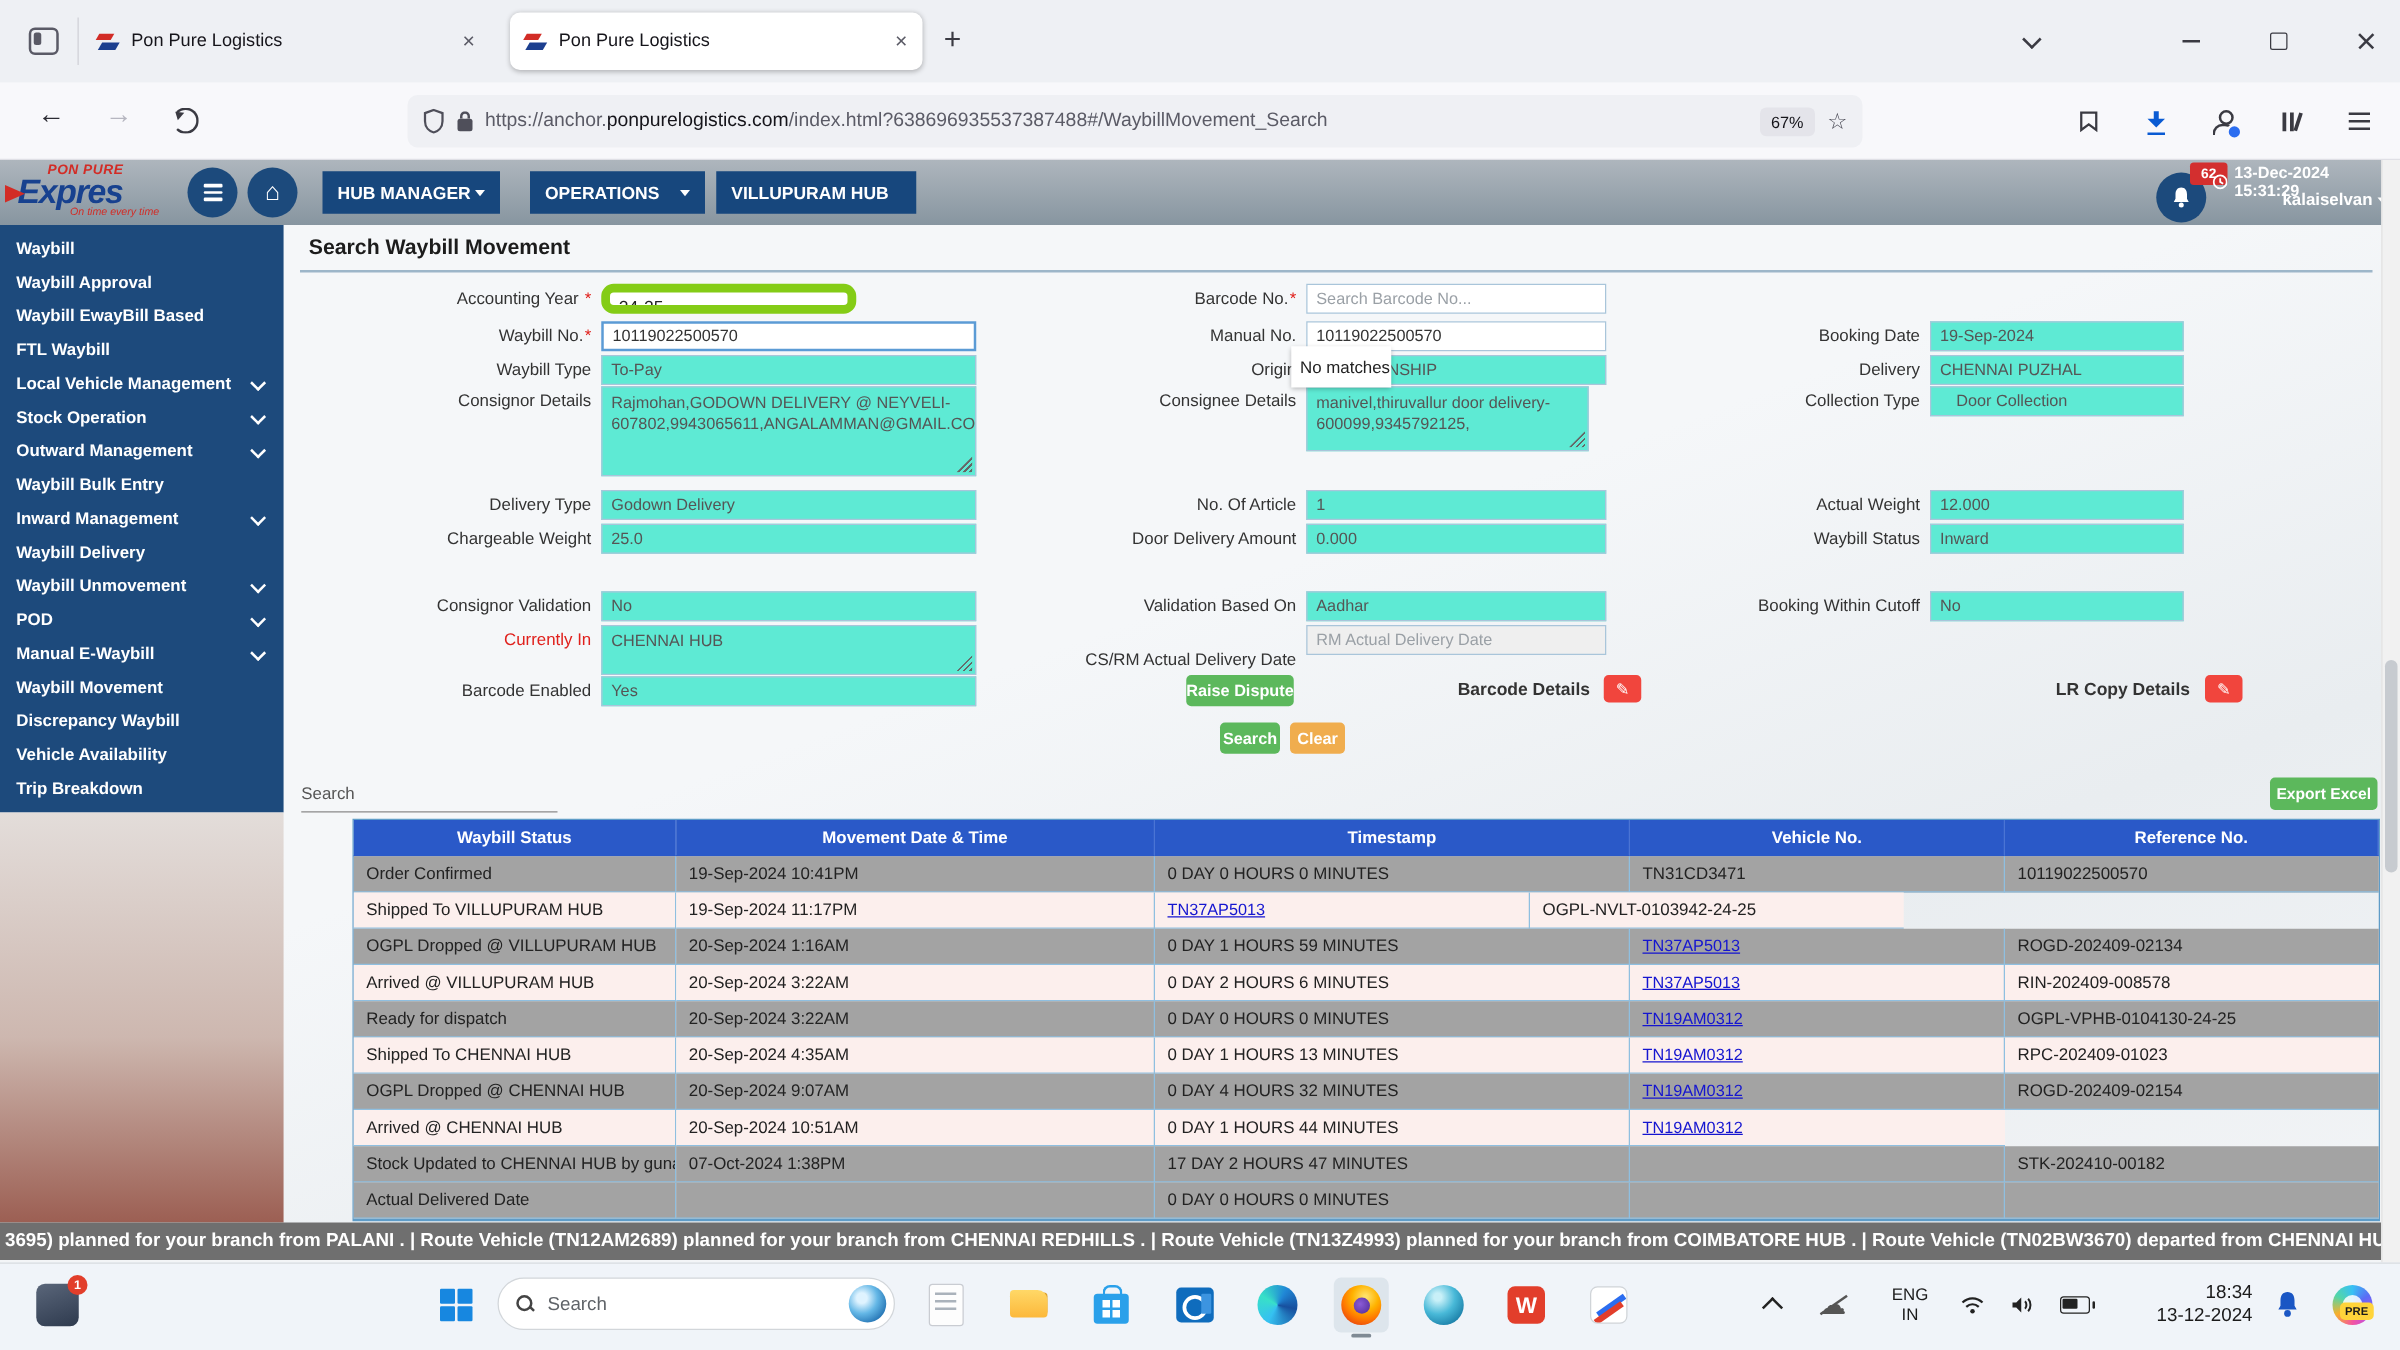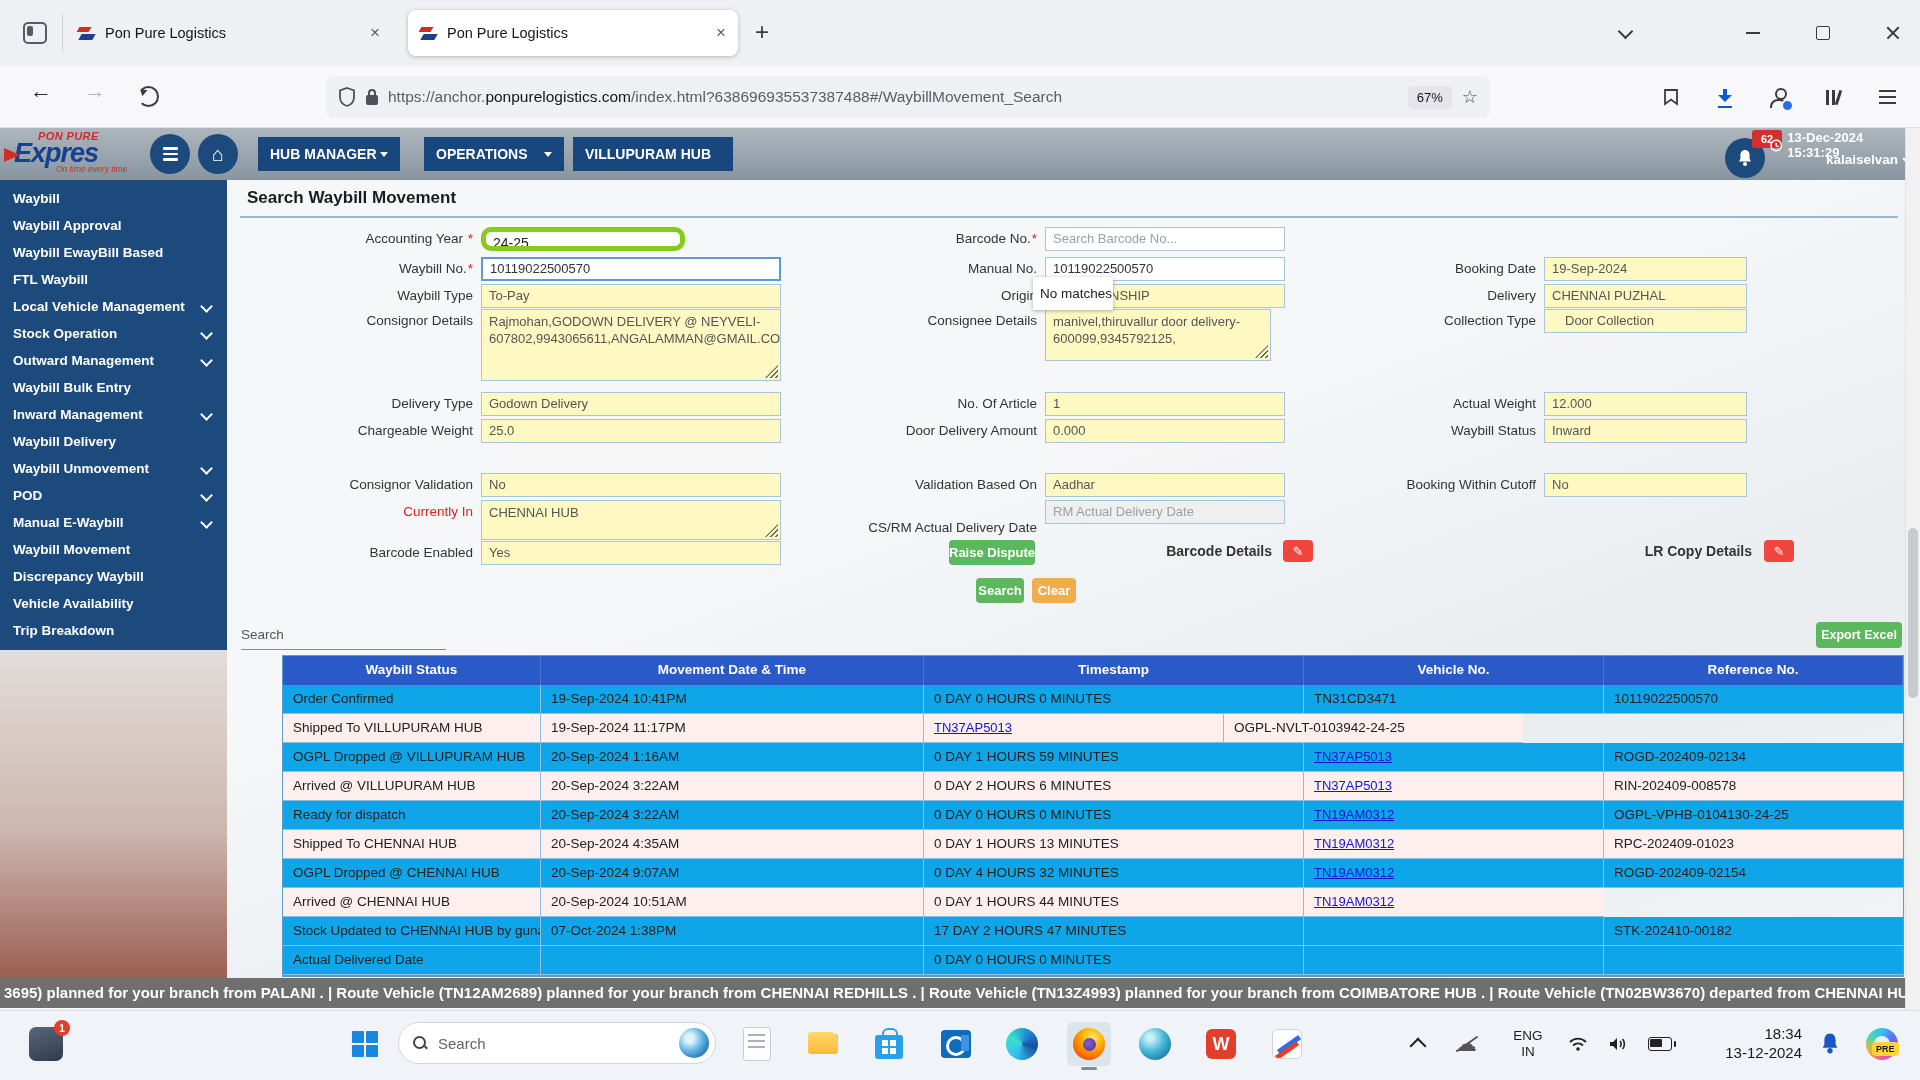--- a/index.html
+++ b/index.html
@@ -81,24 +81,24 @@
 
   
   .content{position:absolute;left:227px;top:180px;width:1678px;height:798px;background:linear-gradient(160deg,#f5f7f9 40%,#e9edf0 70%,#f2f4f6);}
   .ptitle{position:absolute;left:247px;top:188px;font-size:17px;font-weight:700;color:#1c1c1c;}
   .trule{position:absolute;left:240px;top:216px;width:1658px;height:2px;background:#9db6c9;}
 
   .fld{position:absolute;display:flex;align-items:flex-start;}
   .flabel{font-size:13.5px;color:#333;text-align:right;padding-right:8px;line-height:24px;flex:none;box-sizing:border-box;}
   .flabel.red{color:#e0201c;}
   .req{color:#e0201c;margin-left:1px;}
-  .fbox{background:#fef9c3;border:1px solid #a9c5da;height:24px;line-height:22px;font-size:13px;color:#555;padding:0 7px;box-sizing:border-box;flex:none;overflow:hidden;white-space:nowrap;}
+  .fbox{background:#5eead4;border:1px solid #a9c5da;height:24px;line-height:22px;font-size:13px;color:#555;padding:0 7px;box-sizing:border-box;flex:none;overflow:hidden;white-space:nowrap;}
   .fbox.white{background:#fff;color:#333;}
   .fbox.focus{border:2px solid #5b9bd5;line-height:20px;}
-  .fbox.sel{background:#fff;color:#222;border:5px solid #84cc16;border-radius:10px;font-size:14px;}
+  .fbox.sel{background:#fff;color:#222;border:7px solid #84cc16;border-radius:10px;font-size:14px;}
   .fbox.ph{color:#9aa0a6;}
   .tarea{height:auto;white-space:normal;line-height:17px;padding-top:3px;position:relative;}
   .grip::after{content:"";position:absolute;right:2px;bottom:2px;width:13px;height:13px;
      background:repeating-linear-gradient(135deg,transparent 0 2px,#666 2px 3.5px);
      clip-path:polygon(100% 0,100% 100%,0 100%);}
   .nomatches{position:absolute;left:1033px;top:277px;width:80px;height:33px;background:#fff;box-shadow:0 1px 4px rgba(0,0,0,.3);font-size:13.5px;color:#222;display:flex;align-items:center;padding-left:7px;box-sizing:border-box;z-index:5;}
 
   .btn{display:flex;align-items:center;justify-content:center;color:#fff;font-size:13px;font-weight:700;border-radius:4px;box-sizing:border-box;}
   .btn.green{background:#5cb85c;}
   .btn.orange{background:#f0ad4e;}
@@ -108,21 +108,21 @@
   .minisearch{position:absolute;left:241px;top:627px;font-size:13.5px;color:#555;}
   .minisearch-line{position:absolute;left:241px;top:649px;width:205px;height:1px;background:#8a8a8a;}
 
   
   .wtable{position:absolute;left:282px;top:655px;width:1620px;border:1px solid #5e9cc8;border-bottom:2px solid #5e9cc8;}
   .trow{display:flex;}
   .tcell{box-sizing:border-box;border-right:1px solid #8fbfe0;border-bottom:1px solid #8fbfe0;height:29px;line-height:28px;font-size:13.5px;color:#222;padding:0 10px;overflow:hidden;white-space:nowrap;}
   .tcell:last-child{border-right:none;}
   .thead .tcell{background:#2a59c8;color:#fff;font-weight:700;text-align:center;border-right:1px solid #4a74d4;border-bottom:1px solid #2a59c8;}
   .trow.pink .tcell{background:#fcefed;}
-  .trow.white .tcell{background:#0ea5e9;}
+  .trow.white .tcell{background:#a3a3a3;}
   .c0{width:258px;}.c1{width:383px;}.c2{width:380px;}.c3{width:300px;}.c4{width:299px;}
   .vlink{color:#1515d0;text-decoration:underline;font-size:13px;}
 
   
   .ticker{position:absolute;left:0;top:978px;width:1905px;height:30px;background:#6f6f6f;color:#fff;font-weight:700;font-size:15px;line-height:30px;white-space:nowrap;overflow:hidden;padding-left:4px;box-sizing:border-box;}
   .vscroll{position:absolute;right:0;top:128px;width:15px;height:882px;background:#f1f1f1;border-left:1px solid #e2e2e2;box-sizing:border-box;}
   .vthumb{position:absolute;left:2px;top:400px;width:10px;height:170px;background:#c7cbd0;border-radius:5px;}
 
   
   .taskbar{position:absolute;left:0;top:1010px;width:1920px;height:70px;background:#f0f4f9;border-top:1px solid #d8dce0;box-sizing:border-box;}

